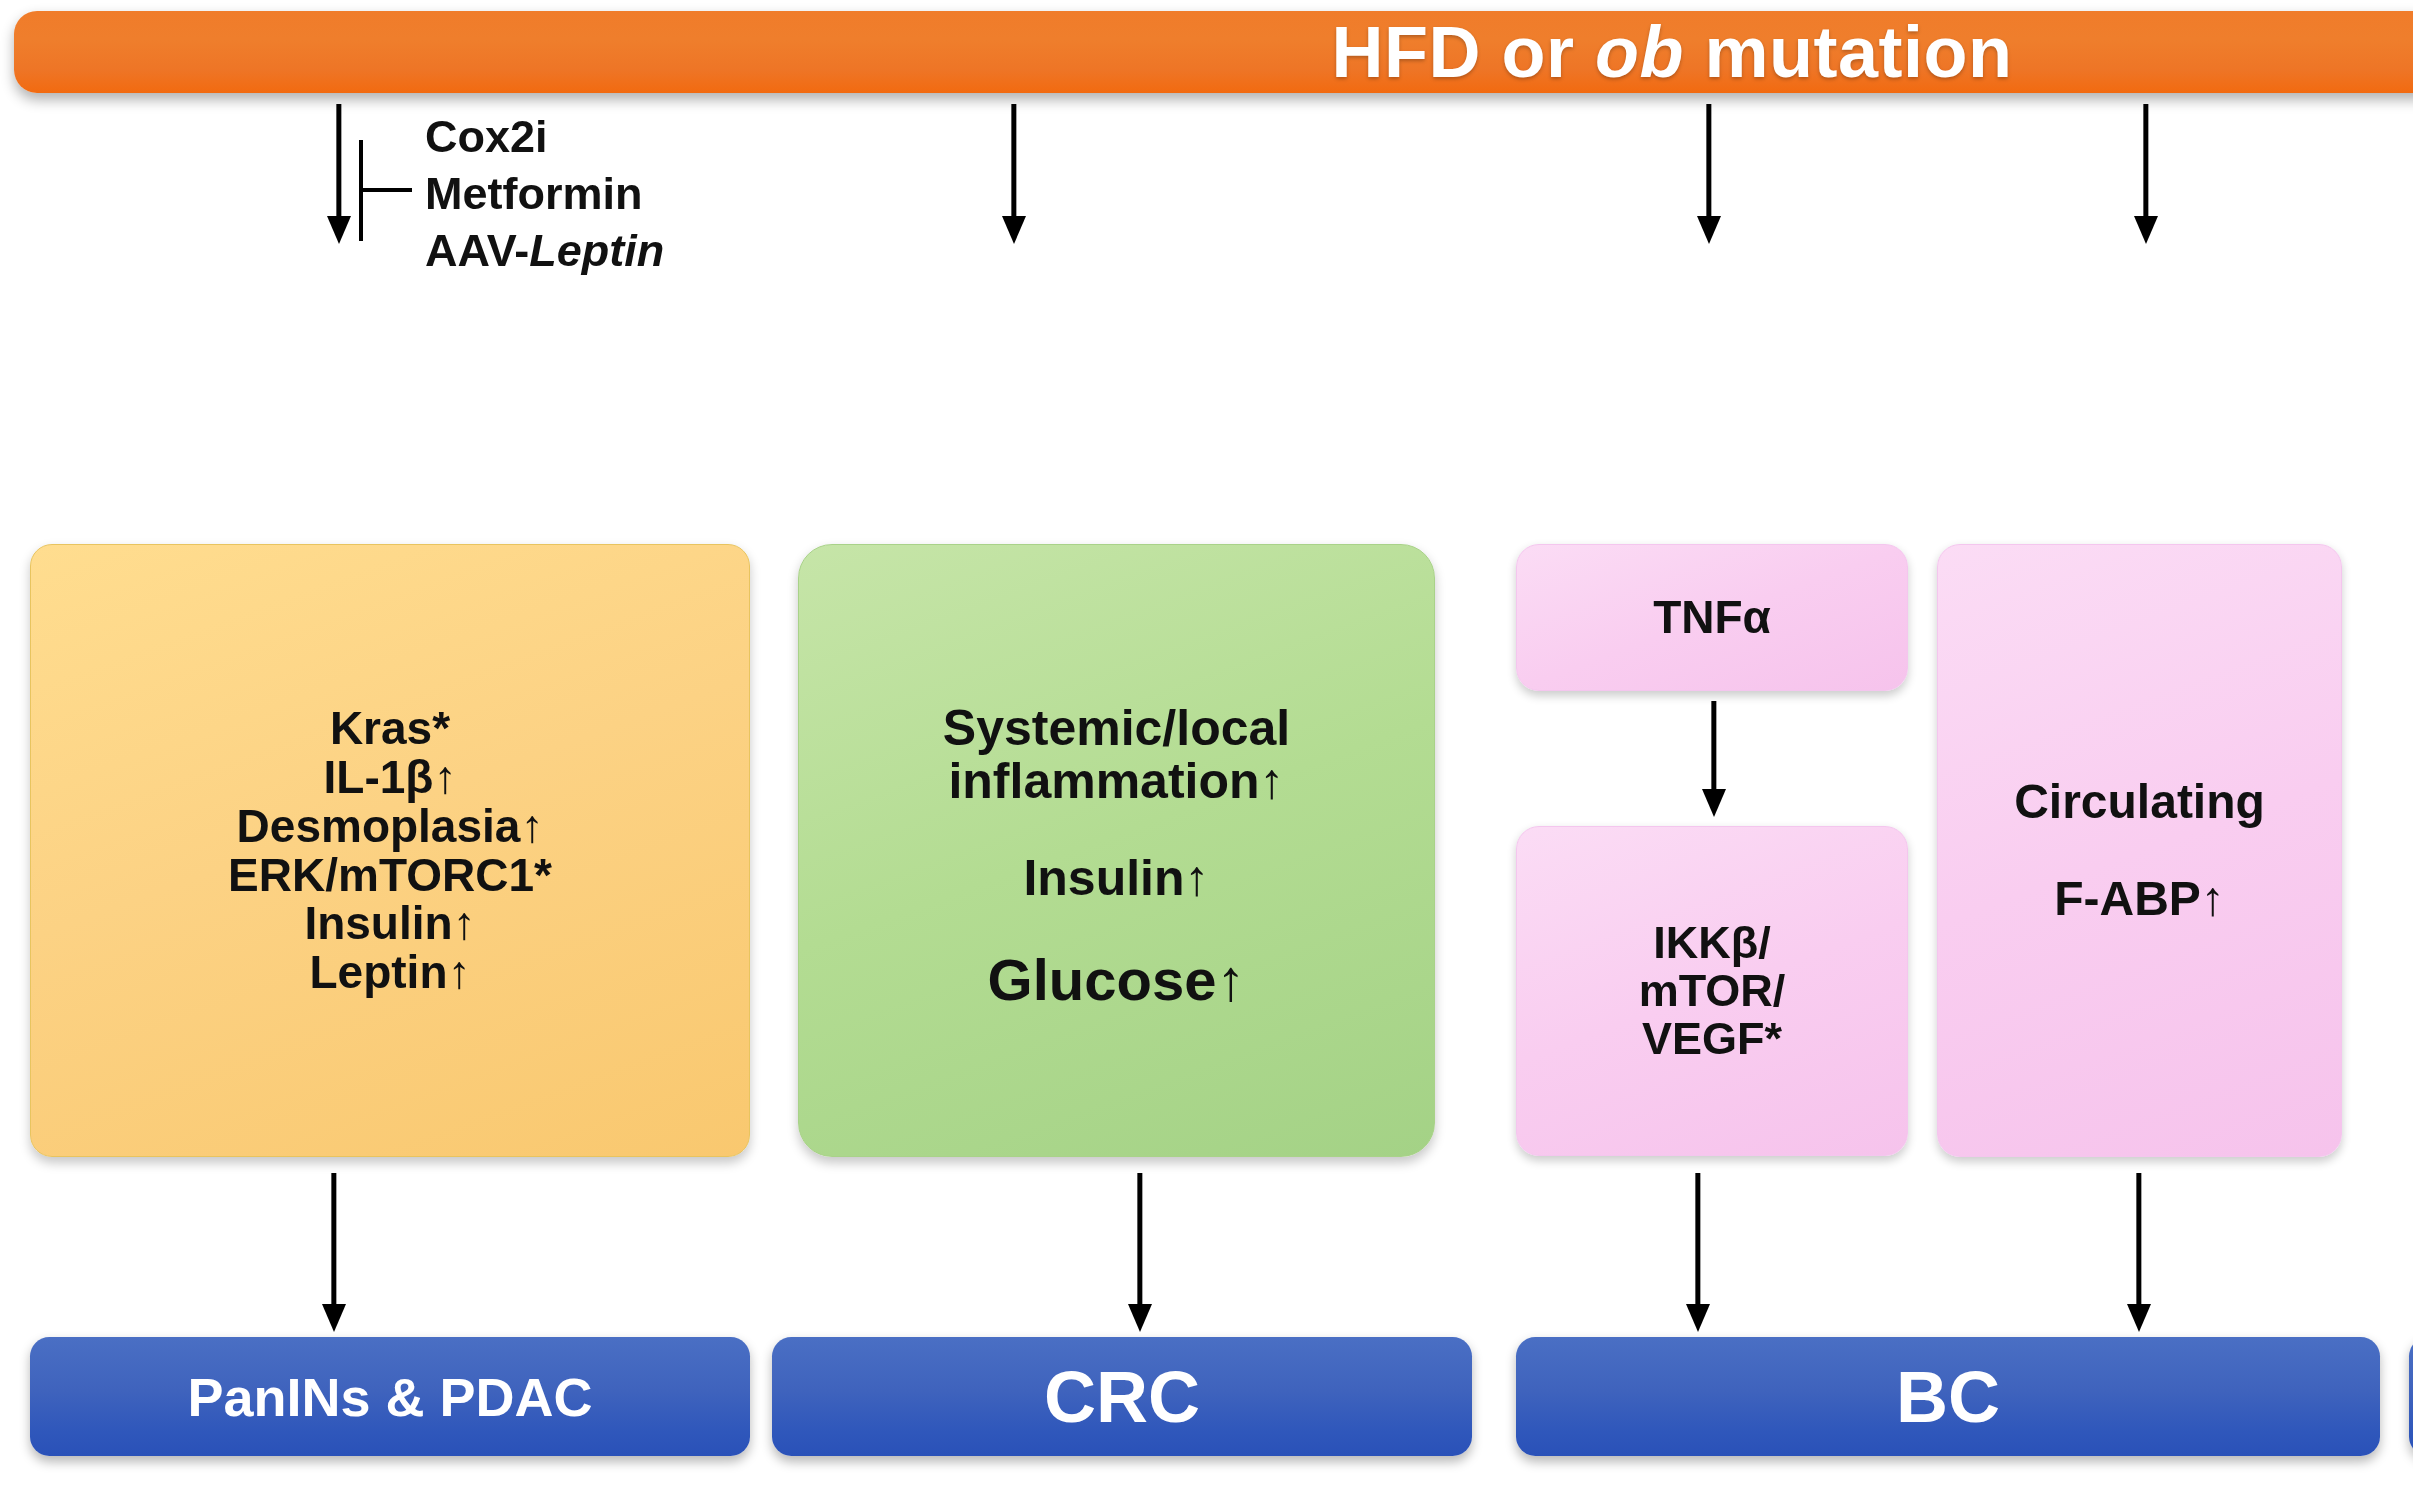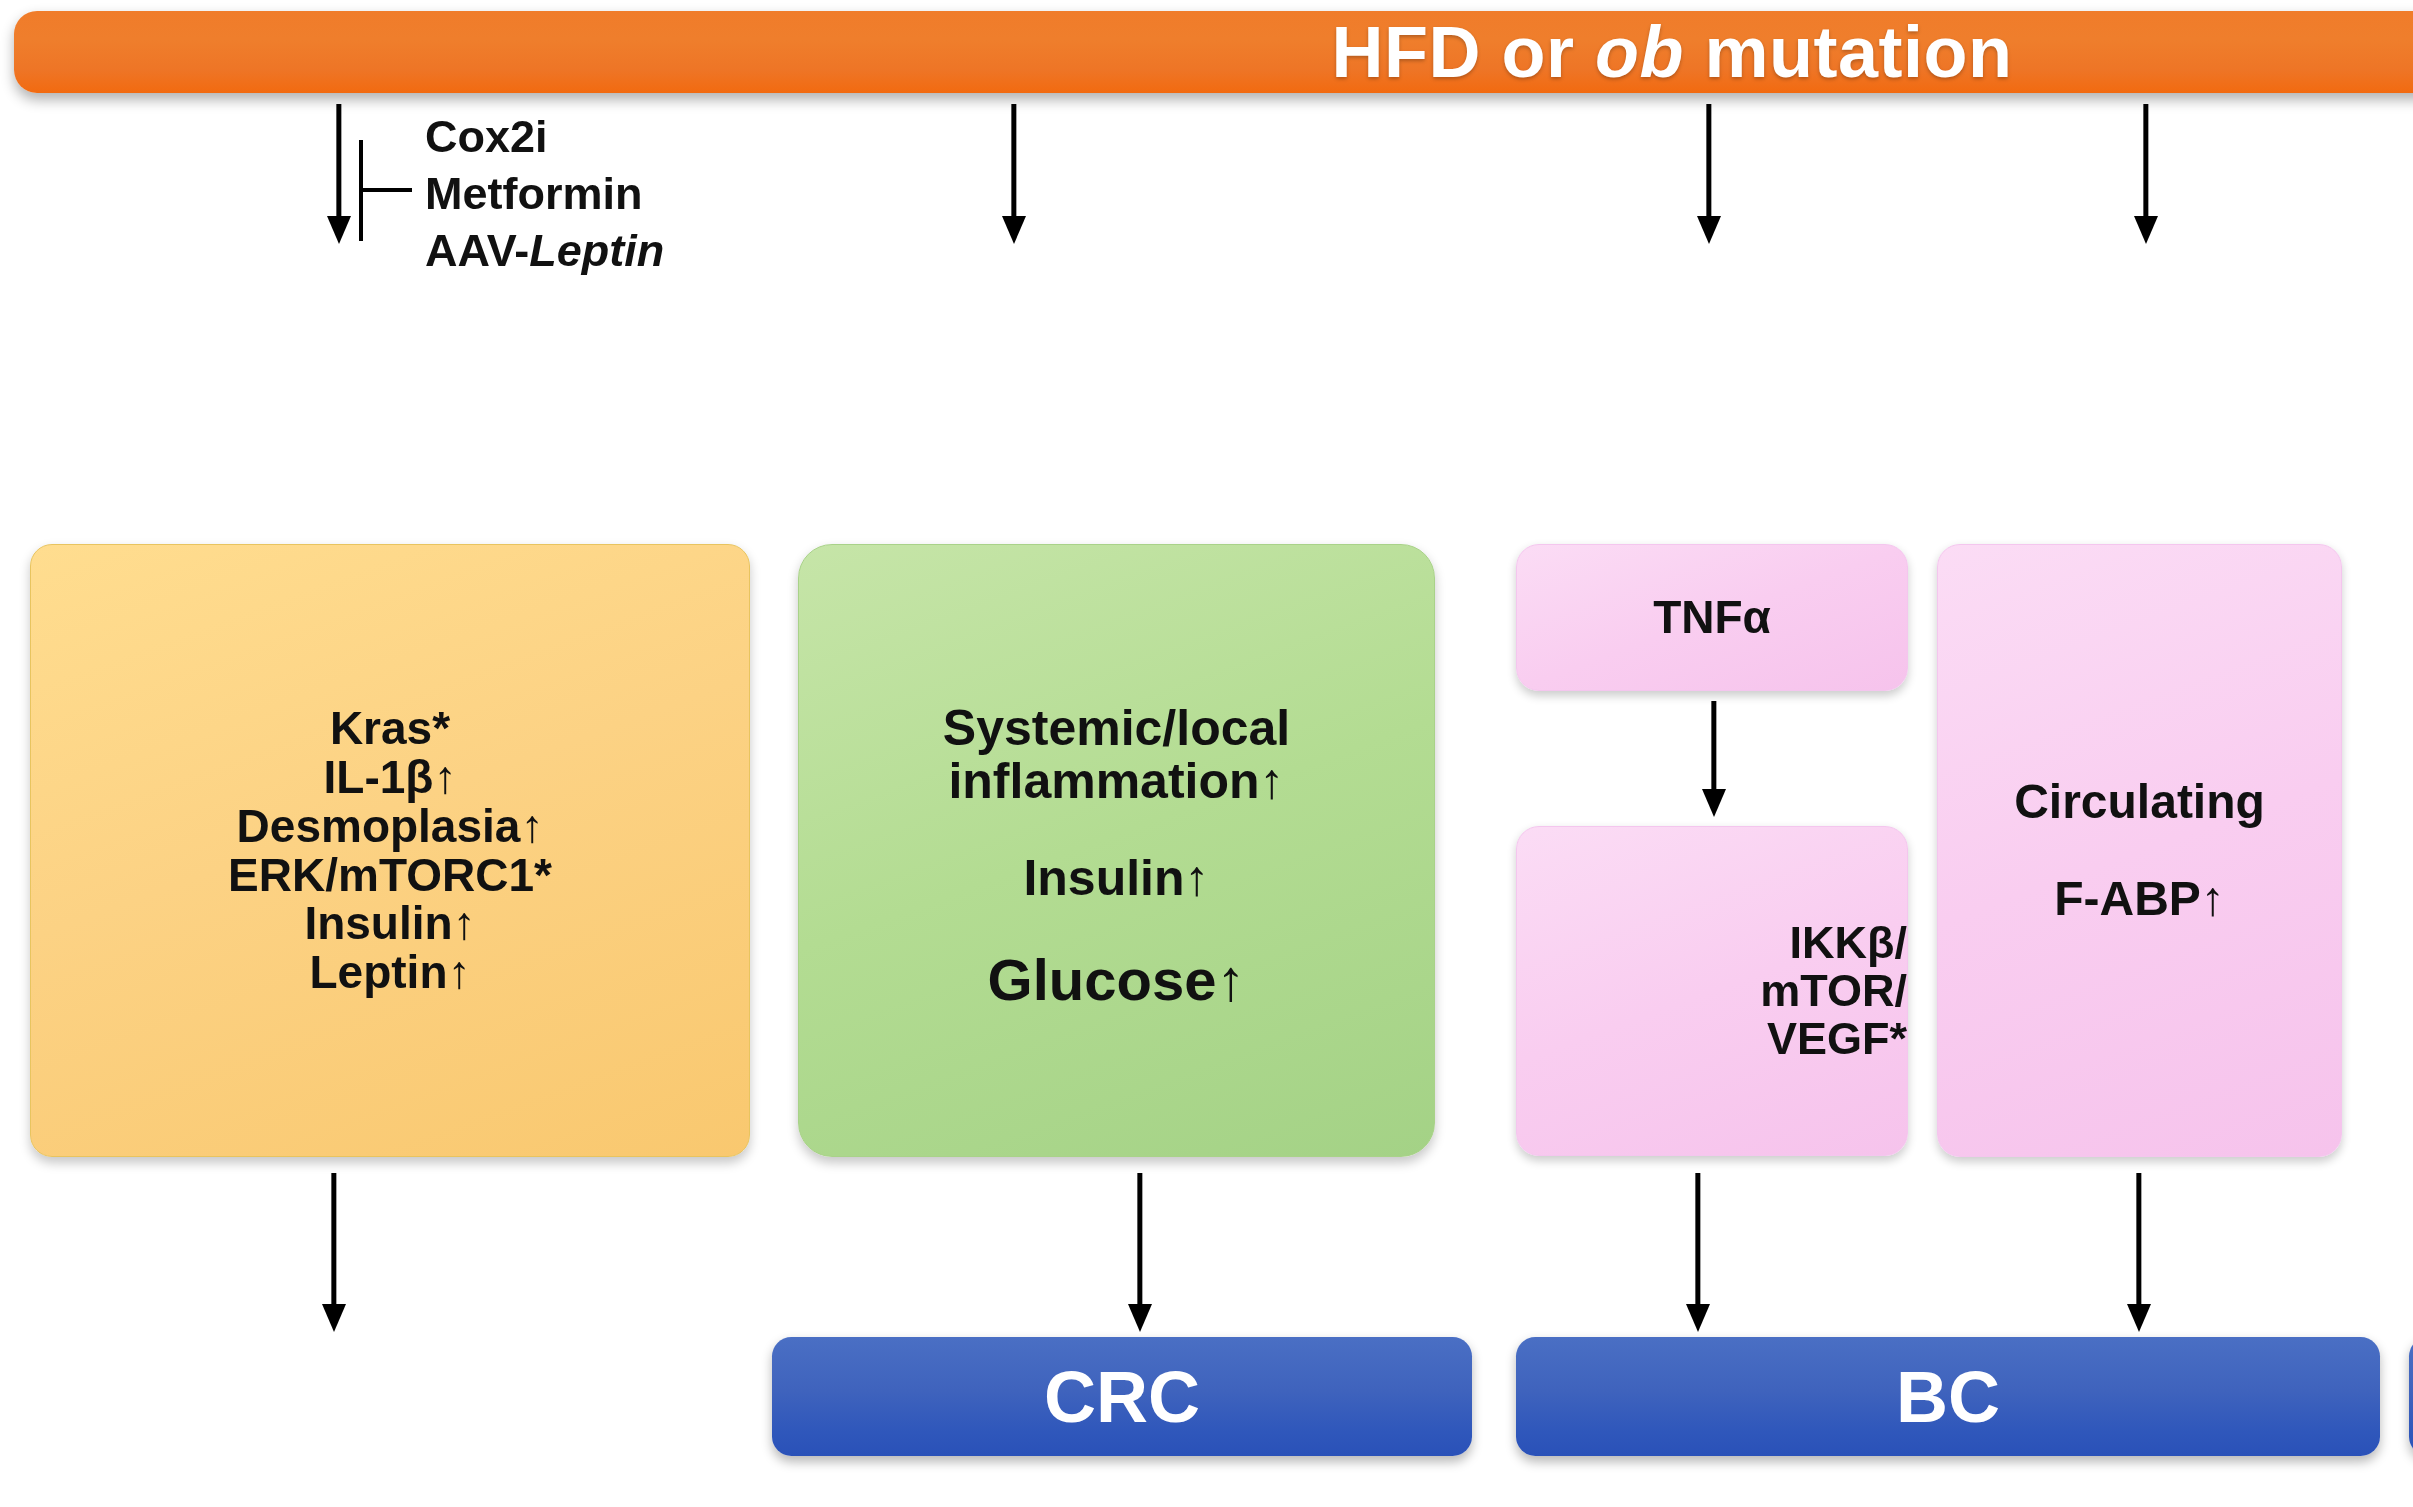--- a/index.html
+++ b/index.html
@@ -116,21 +116,21 @@
 
   <div class="box pink" style="left:1516px;top:544px;width:392px;height:147px;">
     <div class="line" style="font-size:46px;">TNFα</div>
   </div>
 
   <div class="arrow" style="left:1694px;top:701px;width:39px;height:116px;">
     <div class="shaft" style="height:88px;"></div>
       <div class="head" style="top:88px;"></div>
   </div>
 
-  <div class="box pink" style="left:1516px;top:826px;width:392px;height:330px;align-items:flex-end;">
+  <div class="box pink" style="left:1516px;top:826px;width:392px;height:330px;">
     <div class="line" style="font-size:45px;">IKKβ/</div>
     <div class="line" style="font-size:45px;">mTOR/</div>
     <div class="line" style="font-size:45px;">VEGF*</div>
   </div>
 
   <div class="box pink" style="left:1937px;top:544px;width:405px;height:613px;">
     <div class="line" style="font-size:48px;">Circulating</div>
     <div class="line" style="font-size:48px;margin-top:46px;">F-ABP↑</div>
   </div>
 
@@ -144,20 +144,23 @@
   </div>
   <div class="arrow" style="left:1678px;top:1173px;width:39px;height:159px;">
     <div class="shaft" style="height:131px;"></div>
       <div class="head" style="top:131px;"></div>
   </div>
   <div class="arrow" style="left:2119px;top:1173px;width:39px;height:159px;">
     <div class="shaft" style="height:131px;"></div>
       <div class="head" style="top:131px;"></div>
   </div>
 
+  <div class="box blue" style="left:30px;top:1337px;width:720px;height:119px;">
+    <div style="font-size:54px;">PanINs &amp; PDAC</div>
+  </div>
 
   <div class="box blue" style="left:772px;top:1337px;width:700px;height:119px;">
     <div style="font-size:72px;">CRC</div>
   </div>
 
   <div class="box blue" style="left:1516px;top:1337px;width:864px;height:119px;">
     <div style="font-size:72px;">BC</div>
   </div>
 
   <div class="box blue" style="left:2409px;top:1337px;width:840px;height:119px;">

